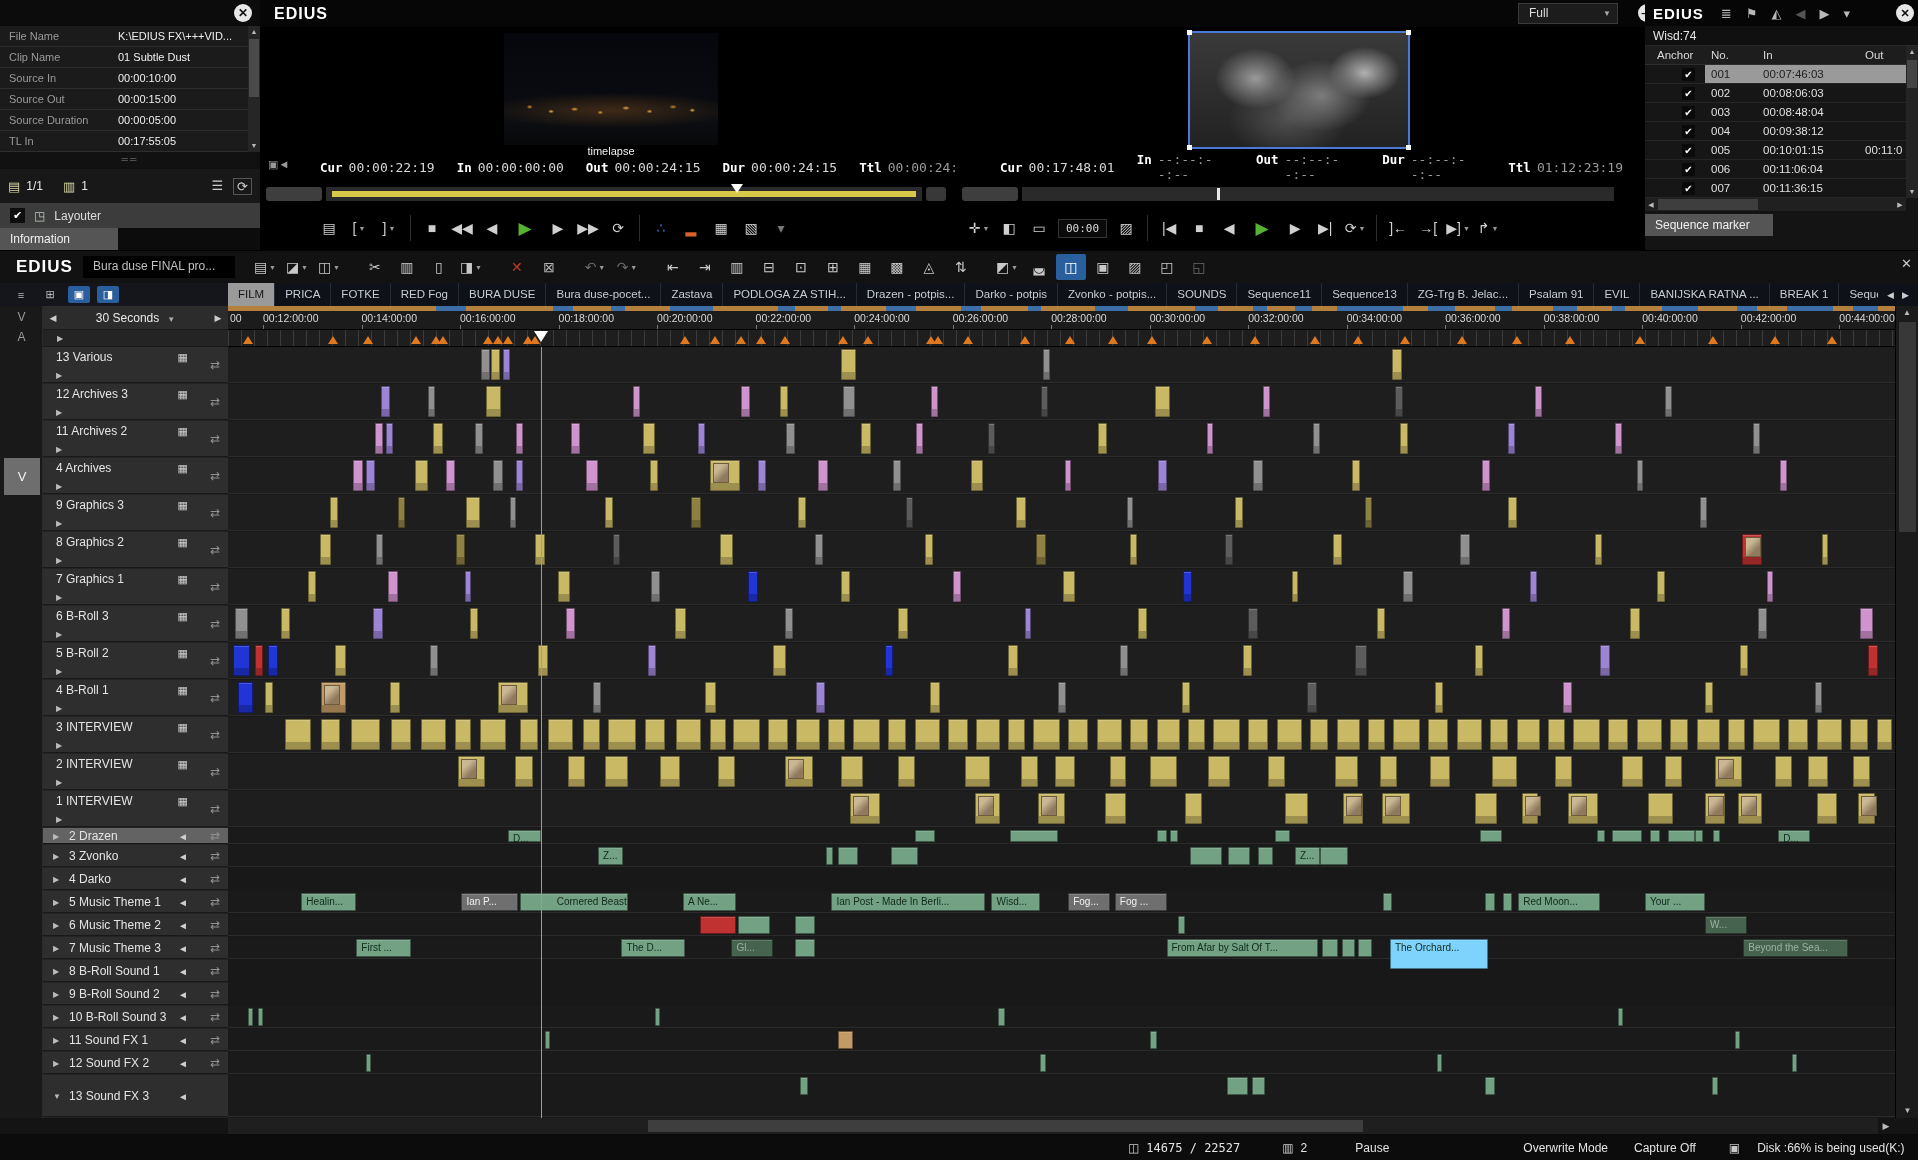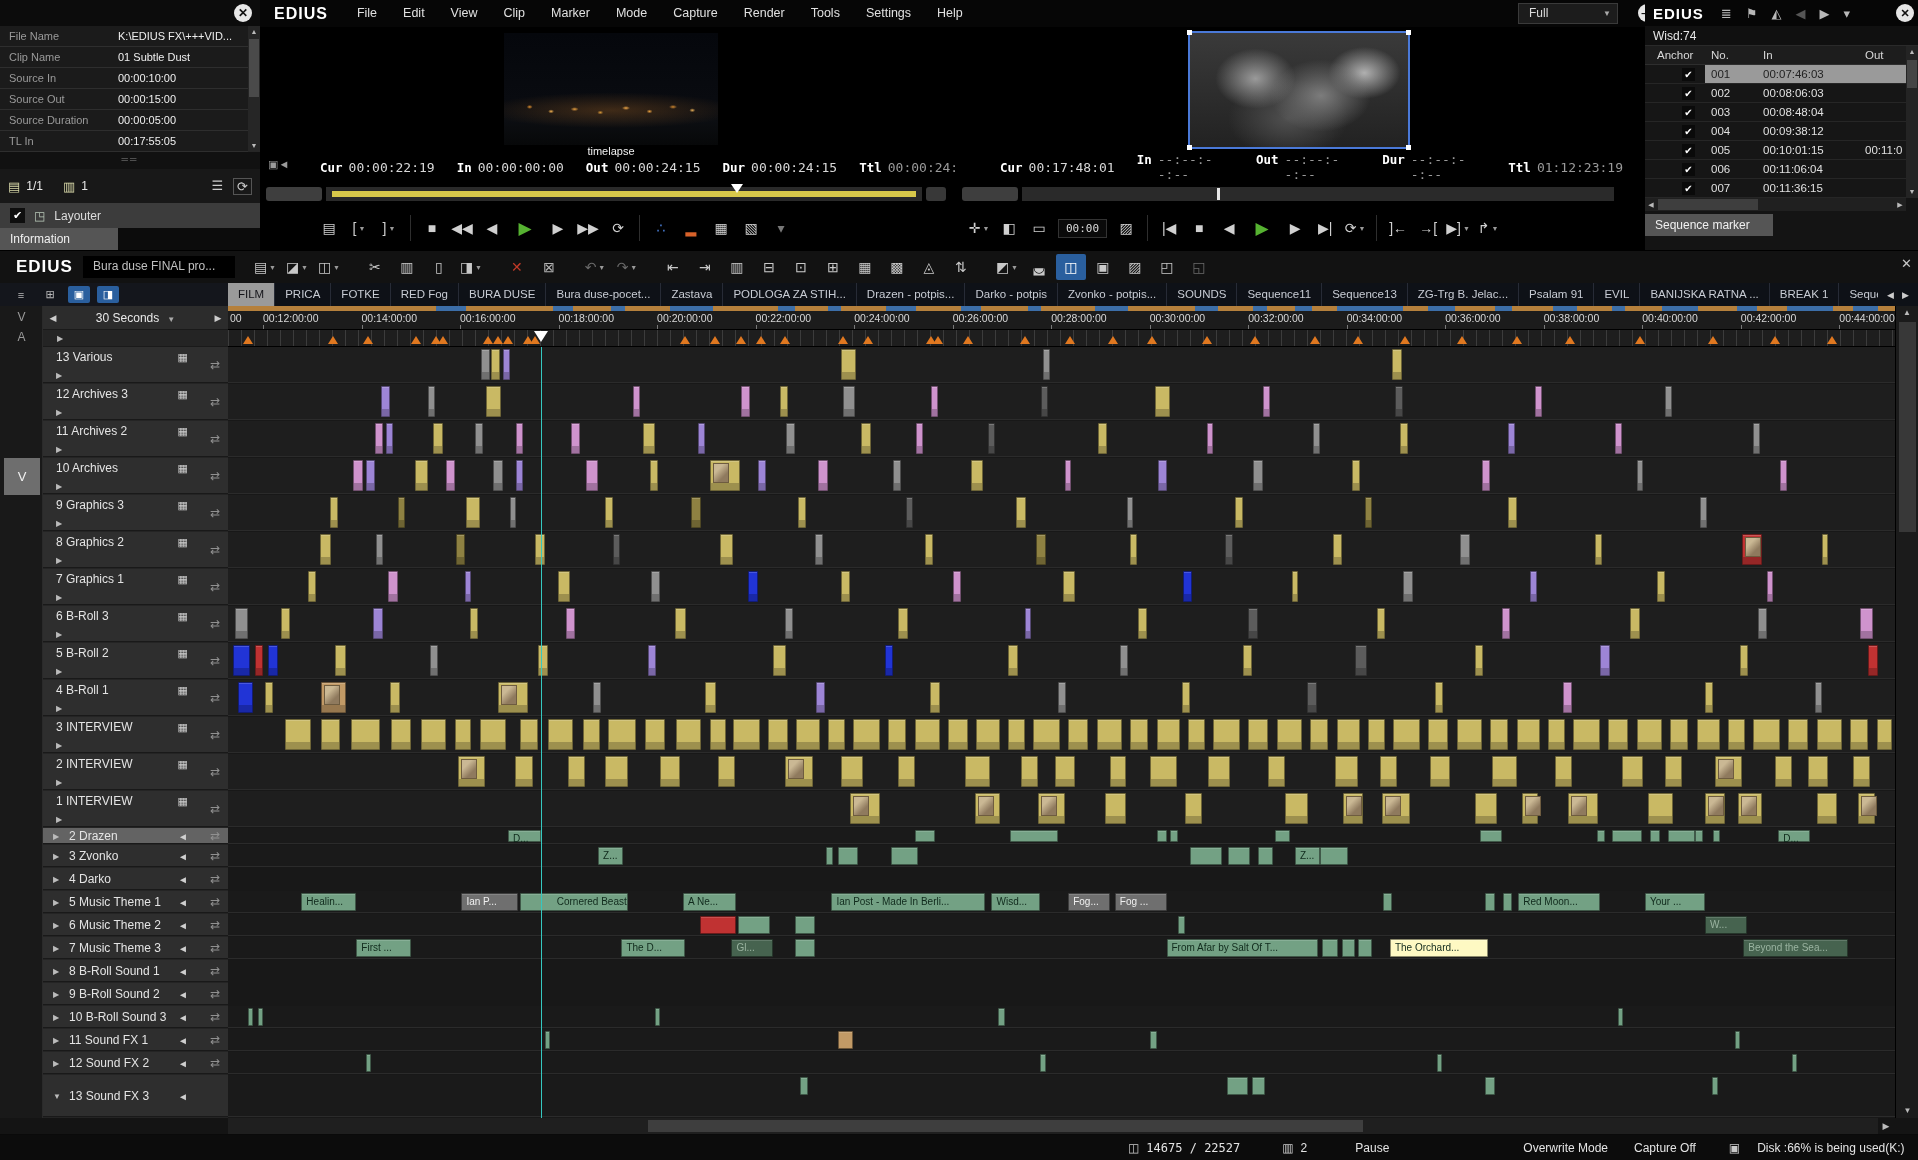--- a/index.html
+++ b/index.html
@@ -236,33 +236,20 @@
     <span id="layouter-check">✔</span>
     <span id="layouter-icon">◳</span>
     <span id="layouter-label">Layouter</span>
   </div>
   <div id="info-tab" class="abs">Information</div>
   <div id="info-tab-rest" class="abs"></div>
 </div>
 
 <div id="menubar" class="abs">
   <span id="menu-brand">EDIUS</span>
-  <span id="menu-items" style="display:flex;">
-      <span class="menu-item">File</span>
-      <span class="menu-item">Edit</span>
-      <span class="menu-item">View</span>
-      <span class="menu-item">Clip</span>
-      <span class="menu-item">Marker</span>
-      <span class="menu-item">Mode</span>
-      <span class="menu-item">Capture</span>
-      <span class="menu-item">Render</span>
-      <span class="menu-item">Tools</span>
-      <span class="menu-item">Settings</span>
-      <span class="menu-item">Help</span>
-    </span>
 </div>
 <div id="zoom-select" class="abs">
   <span>Full</span><span class="car">▼</span>
 </div>
 <div id="win-min" class="abs">—</div>
 <div id="win-close" class="abs">✕</div>
 
 <div id="player" class="monitor abs">
   <div id="player-thumb" class="abs"></div>
   <div id="player-label" class="abs">timelapse</div>
@@ -702,21 +689,21 @@
           <div class="exp">▶</div>
           <div class="patch">⇄</div>
         </div>
         <div class="trk" style="top: 115px; height: 36px;">
           <div class="nm">11 Archives 2</div>
           <div class="film">▦</div>
           <div class="exp">▶</div>
           <div class="patch">⇄</div>
         </div>
         <div class="trk" style="top: 152px; height: 36px;">
-          <div class="nm">10 Archives</div>
+          <div class="nm">4 Archives</div>
           <div class="film">▦</div>
           <div class="exp">▶</div>
           <div class="patch">⇄</div>
         </div>
         <div class="trk" style="top: 189px; height: 36px;">
           <div class="nm">9 Graphics 3</div>
           <div class="film">▦</div>
           <div class="exp">▶</div>
           <div class="patch">⇄</div>
         </div>
@@ -1341,21 +1328,21 @@
         <div class="clip audio" style="left: 30.2%; width: 2.5%; background: rgb(70, 99, 79); height: 18px;">
           <span class="cl-lbl" style="color: rgb(154, 179, 160);">Gl...</span>
         </div>
         <div class="clip audio" style="left: 34%; width: 1.2%; background: rgb(115, 161, 132); height: 18px;"></div>
         <div class="clip audio" style="left: 56.3%; width: 9.1%; background: rgb(115, 161, 132); height: 18px;">
           <span class="cl-lbl" style="color: rgb(16, 42, 28);">From Afar by Salt Of T...</span>
         </div>
         <div class="clip audio" style="left: 65.6%; width: 1%; background: rgb(115, 161, 132); height: 18px;"></div>
         <div class="clip audio" style="left: 66.8%; width: 0.8%; background: rgb(115, 161, 132); height: 18px;"></div>
         <div class="clip audio" style="left: 67.8%; width: 0.8%; background: rgb(115, 161, 132); height: 18px;"></div>
-        <div class="clip audio" style="left: 69.7%; width: 5.9%; background: #fef9c3; height: 18px;">
+        <div class="clip audio" style="left: 69.7%; width: 5.9%; background: #7dd3fc; height: 30px;">
           <span class="cl-lbl" style="color: rgb(16, 42, 28);">The Orchard...</span>
         </div>
         <div class="clip audio" style="left: 90.9%; width: 6.3%; background: rgb(70, 99, 79); height: 18px;">
           <span class="cl-lbl" style="color: rgb(154, 179, 160);">Beyond the Sea...</span>
         </div>
       </div>
       <div class="lane audio" style="top: 659px; height: 22px;">
         <div class="clip audio" style="left: 1.2%; width: 0.3%; background: rgb(115, 161, 132); height: 18px;"></div>
         <div class="clip audio" style="left: 1.8%; width: 0.3%; background: rgb(115, 161, 132); height: 18px;"></div>
         <div class="clip audio" style="left: 25.6%; width: 0.3%; background: rgb(115, 161, 132); height: 18px;"></div>

